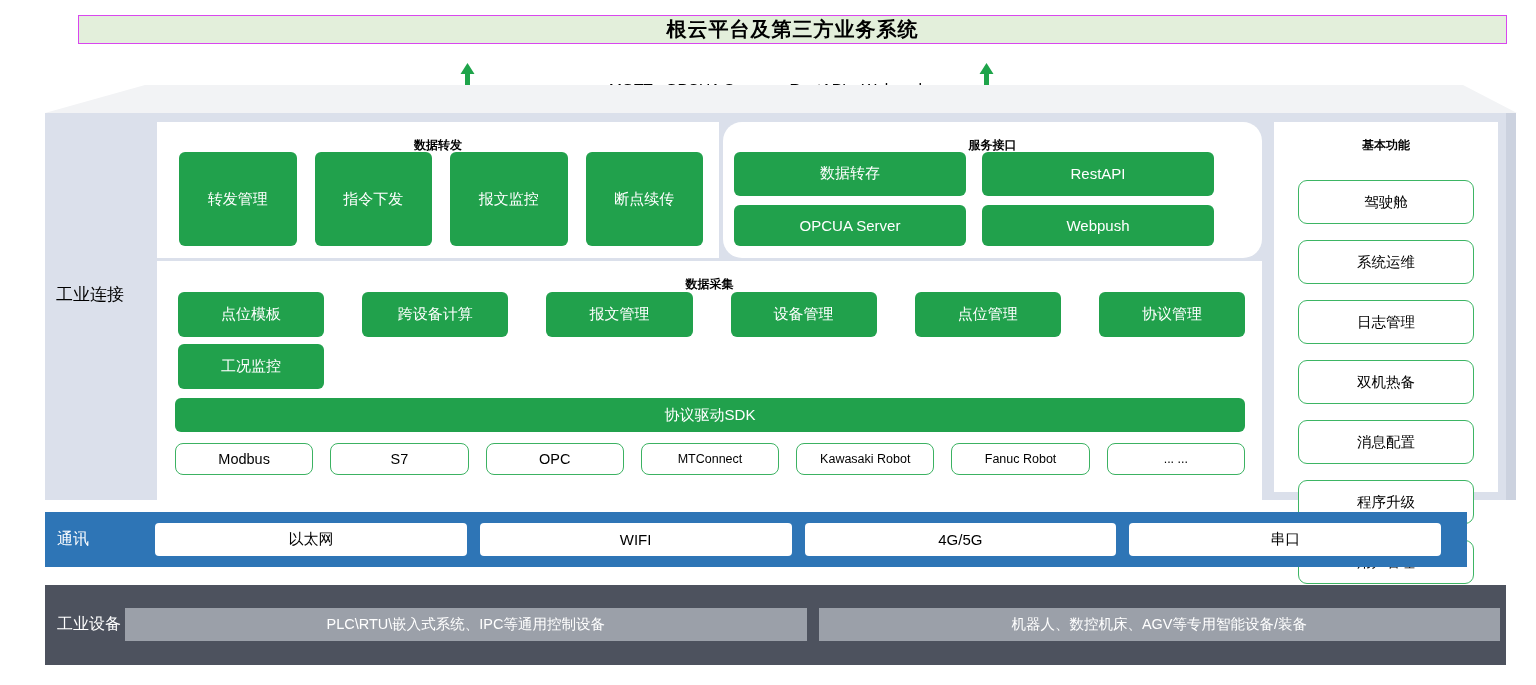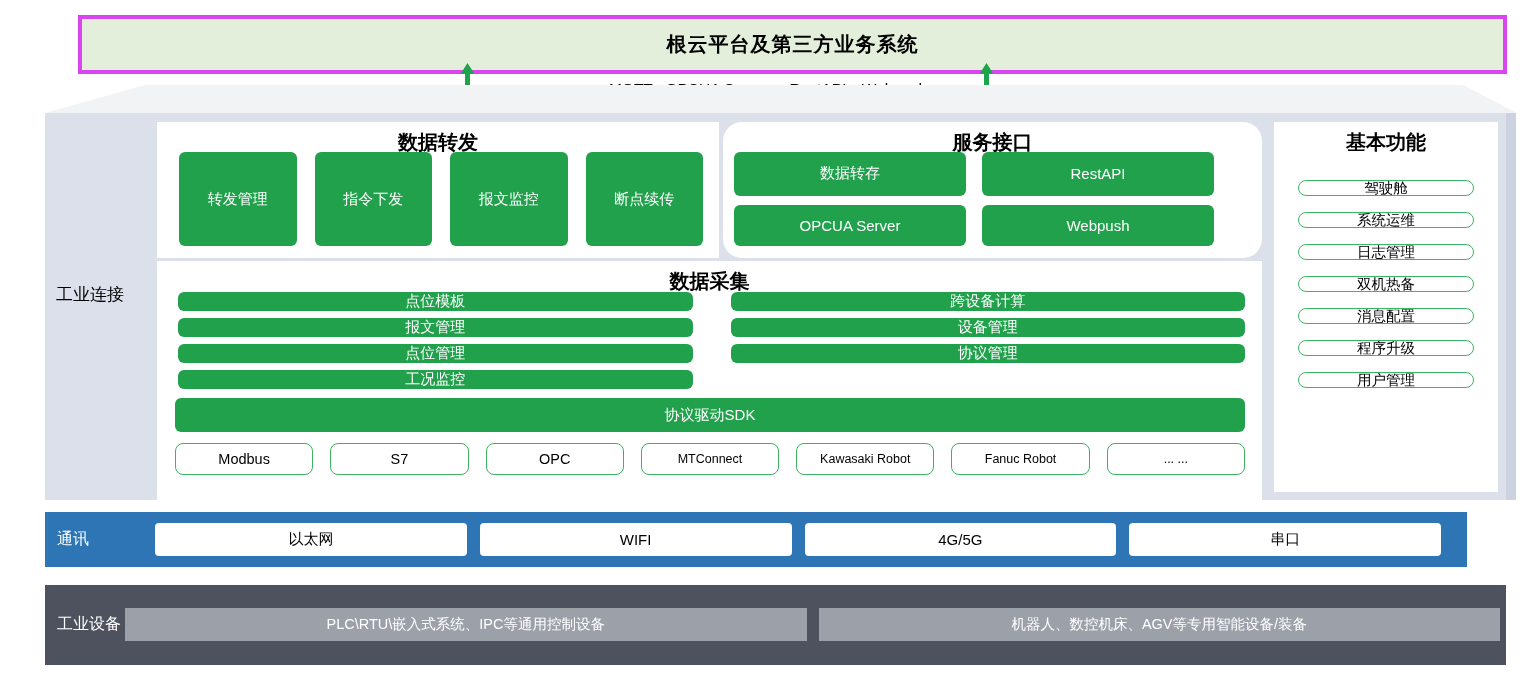--- a/index.html
+++ b/index.html
@@ -5,22 +5,22 @@
   * { margin:0; padding:0; box-sizing:border-box; }
   html,body { background:#ffffff; }
   body {
     width:1536px; height:685px; position:relative; overflow:hidden;
     font-family:"Liberation Sans","DejaVu Sans",sans-serif; color:#000;
   }
   .abs { position:absolute; }
 
   
   .banner {
-    left:78px; top:15px; width:1429px; height:59px;
-    background:#e3efdb; border:4px solid #d946ef;
+    left:78px; top:15px; width:1429px; height:29px;
+    background:#e3efdb; border:1px solid #d946ef;
     display:flex; align-items:center; justify-content:center;
     font-size:20px; font-weight:bold; letter-spacing:1px;
   }
 
   
   .conn-text {
     left:0; top:79px; width:1536px; text-align:center; font-size:15.5px;
   }
   .arrow { width:17px; height:44px; }
 
@@ -33,42 +33,42 @@
   .slab-side {
     left:1506px; top:113px; width:10px; height:387px; background:#ccd2df;
   }
   .main-body {
     left:45px; top:113px; width:1461px; height:387px; background:#dbe0eb;
   }
   .conn-label { left:56px; top:283px; font-size:17px; }
 
   .panel { position:absolute; background:#ffffff; }
   .panel-title {
-    text-align:center; font-weight:bold; font-size:20px; padding-top:7px;
+    text-align:center; font-weight:bold; font-size:12px; padding-top:15px;
   }
   .p-forward { left:157px; top:122px; width:562px; height:136px; }
   .p-service { left:723px; top:122px; width:539px; height:136px;border-radius:19px; }
   .p-collect { left:157px; top:261px; width:1105px; height:283px; }
   .p-basic   { left:1274px; top:122px; width:224px; height:370px; }
 
   .grid2 {
     position:absolute; left:22px; right:16px; top:30px; bottom:12px;
     display:grid; grid-template-columns:1fr 1fr 1fr 1fr; gap:3px 18px;
   }
   .grid2b {
     position:absolute; left:11px; right:48px; top:30px; bottom:12px;
     display:grid; grid-template-columns:1fr 1fr; gap:9px 16px;
   }
   .gbtn {
     background:#21a14c; border-radius:6px; color:#fff;
     display:flex; align-items:center; justify-content:center; font-size:15px;
   }
   .grid4 {
     position:absolute; left:21px; right:17px; top:31px; height:97px;
-    display:grid; grid-template-columns:1fr 1fr; gap:7px 38px;
+    display:grid; grid-template-columns:1fr 1fr 1fr 1fr 1fr 1fr; gap:7px 38px;
   }
   .sdk-bar {
     position:absolute; left:18px; right:17px; top:137px; height:34px;
     background:#21a14c; border-radius:6px; color:#fff;
     display:flex; align-items:center; justify-content:center; font-size:15px;
   }
   .proto-row {
     position:absolute; left:18px; right:17px; top:182px; height:32px;
     display:flex; gap:17px;
   }
@@ -76,21 +76,21 @@
     flex:1; background:#fff; border:1.5px solid #3cb262; border-radius:8px;
     display:flex; align-items:center; justify-content:center; font-size:14.5px;
   }
   .pbox.small { font-size:12.5px; }
 
   .basic-list {
     position:absolute; left:24px; right:24px; top:58px;
     display:flex; flex-direction:column; gap:16px;
   }
   .obox {
-    height:16px; background:#fff; border:1.5px solid #3db564; border-radius:9px;
+    height:44px; background:#fff; border:1.5px solid #3db564; border-radius:9px;
     display:flex; align-items:center; justify-content:center; font-size:14.5px;
   }
 
   
   .comm-bar { left:45px; top:512px; width:1422px; height:55px; background:#2e75b6; }
   .bar-label {
     position:absolute; left:12px; top:0; height:100%;
     display:flex; align-items:center; color:#fff; font-size:16px;
   }
   .comm-row {

